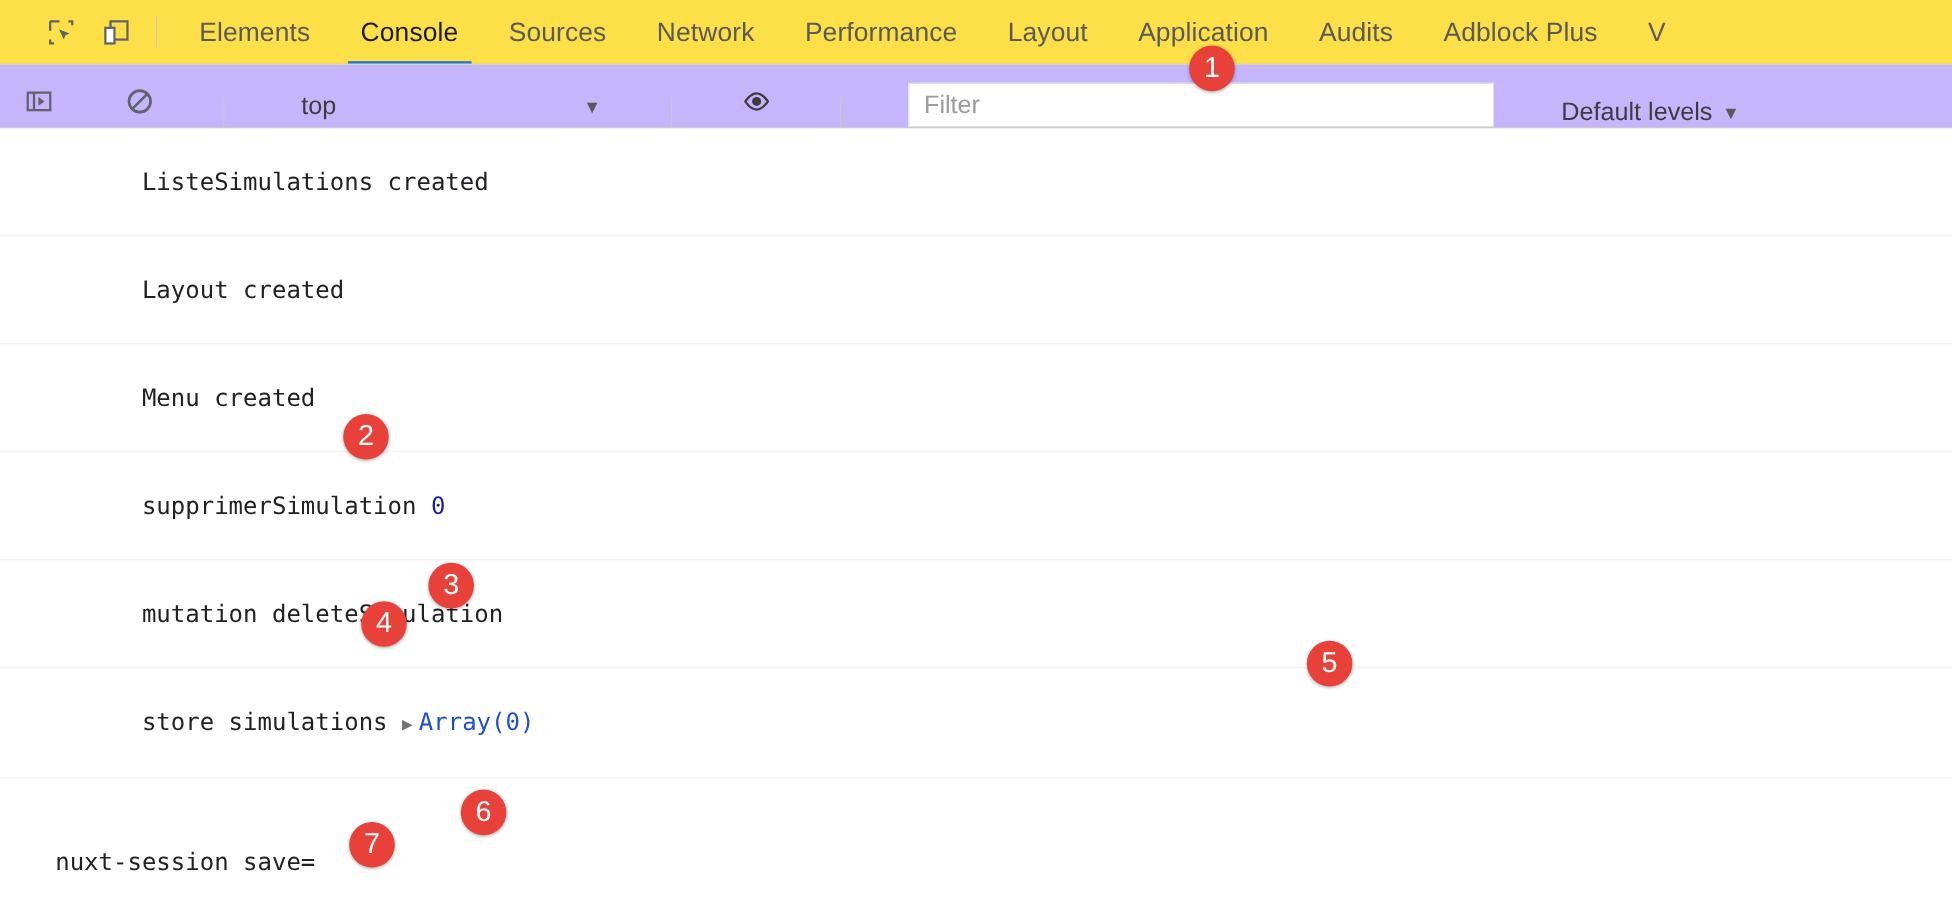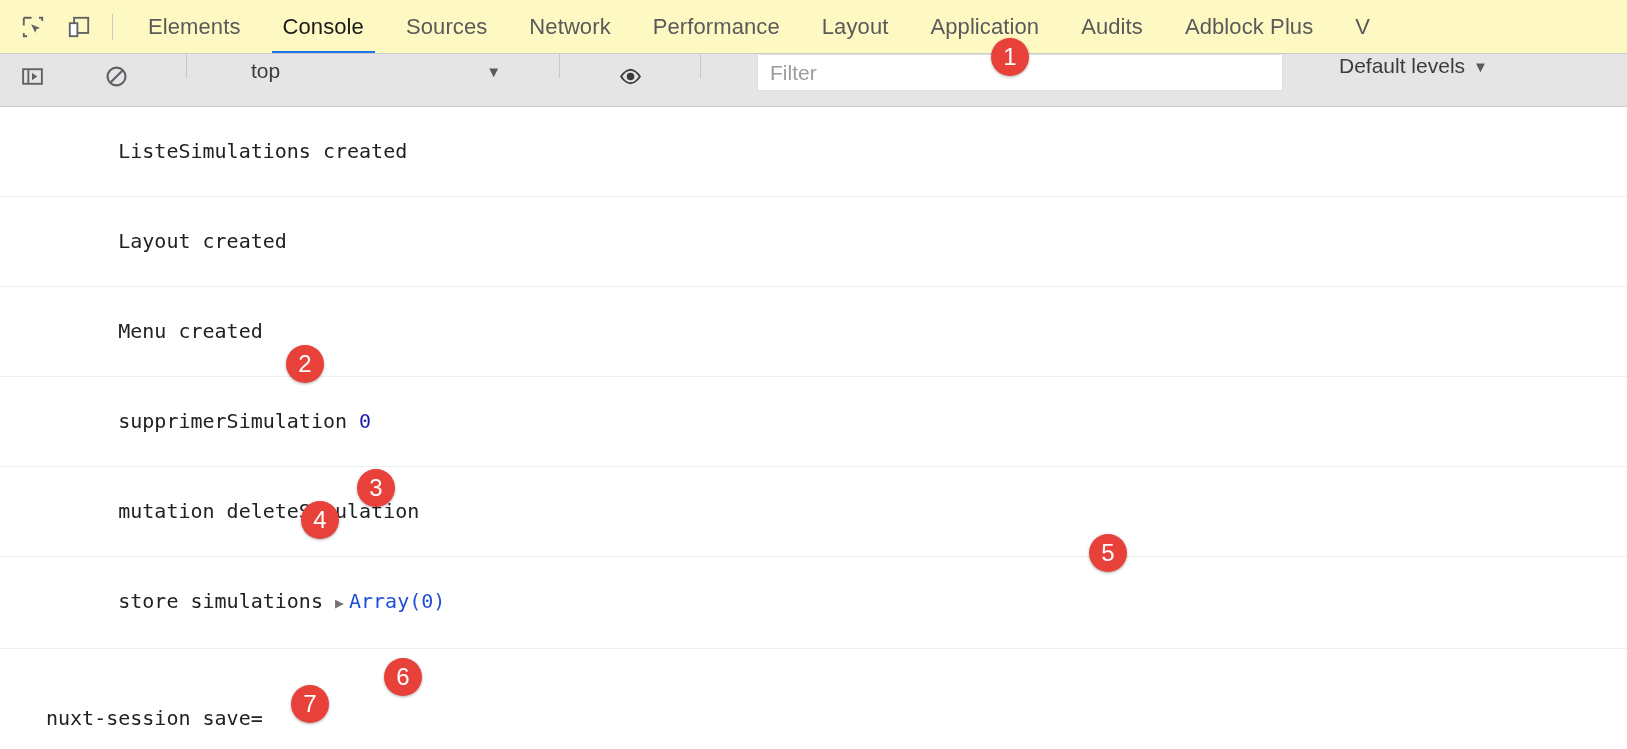--- a/index.html
+++ b/index.html
@@ -15,25 +15,25 @@
     position: relative;
     width: 1627px;
     height: 749px;
     background: #ffffff;
   }
 
   
   .tabbar {
     position: relative;
     height: 54px;
-    background: #fef9c3;
+    background: #fde047;
     border-bottom: 1px solid #cdcdcd;
     display: flex;
     align-items: center;
-    padding-left: 10px;
+    padding-left: 28px;
     overflow: hidden;
     text-align: right;
   }
   .tb-icon {
     width: 46px; height: 46px;
     display: flex; align-items: center; justify-content: center;
     flex: 0 0 auto;
     cursor: pointer;
   }
   .tb-sep {
@@ -65,24 +65,24 @@
     content: "";
     position: absolute;
     left: 10px; right: 10px; bottom: 0;
     height: 3px;
     background: #1a73e8;
   }
 
   
   .toolbar {
     height: 53px;
-    background: #e5e5e5;
+    background: #c4b5fd;
     border-bottom: 1px solid #cdcdcd;
     display: flex;
-    align-items: flex-start;
+    align-items: flex-end;
     padding: 0 10px;
     overflow: hidden;
     gap: 40px;
   }
   .tool-icon {
     width: 44px; height: 44px;
     display: flex; align-items: center; justify-content: center;
     flex: 0 0 auto;
     cursor: pointer;
   }
@@ -104,21 +104,21 @@
     cursor: pointer;
     flex: 0 0 auto;
   }
   .caret {
     font-size: 15px;
     color: #5a5a5a;
     line-height: 1;
   }
   .filter-box {
     flex: 0 0 auto;
-    width: 526px;
+    width: 488px;
     height: 37px;
     background: #ffffff;
     border: 1px solid #e0e0e0;
     display: flex;
     align-items: center;
     padding: 0 10px;
     margin-left: 8px;
     cursor: text;
   }
   .filter-box input {

